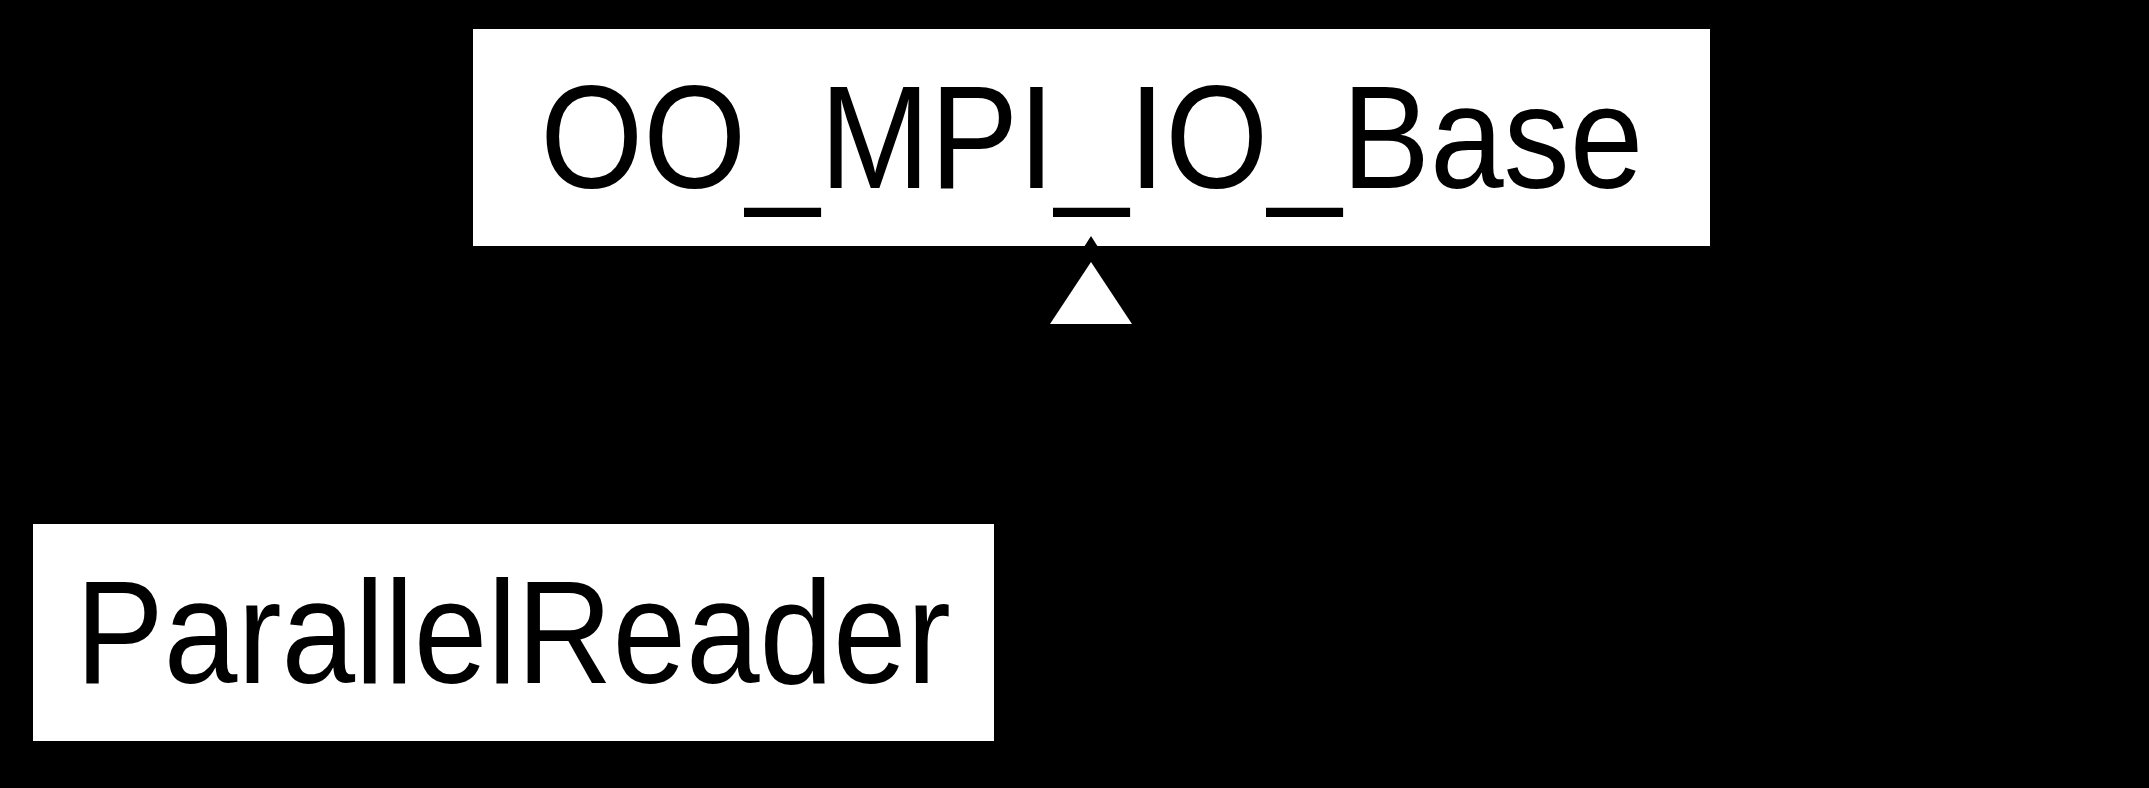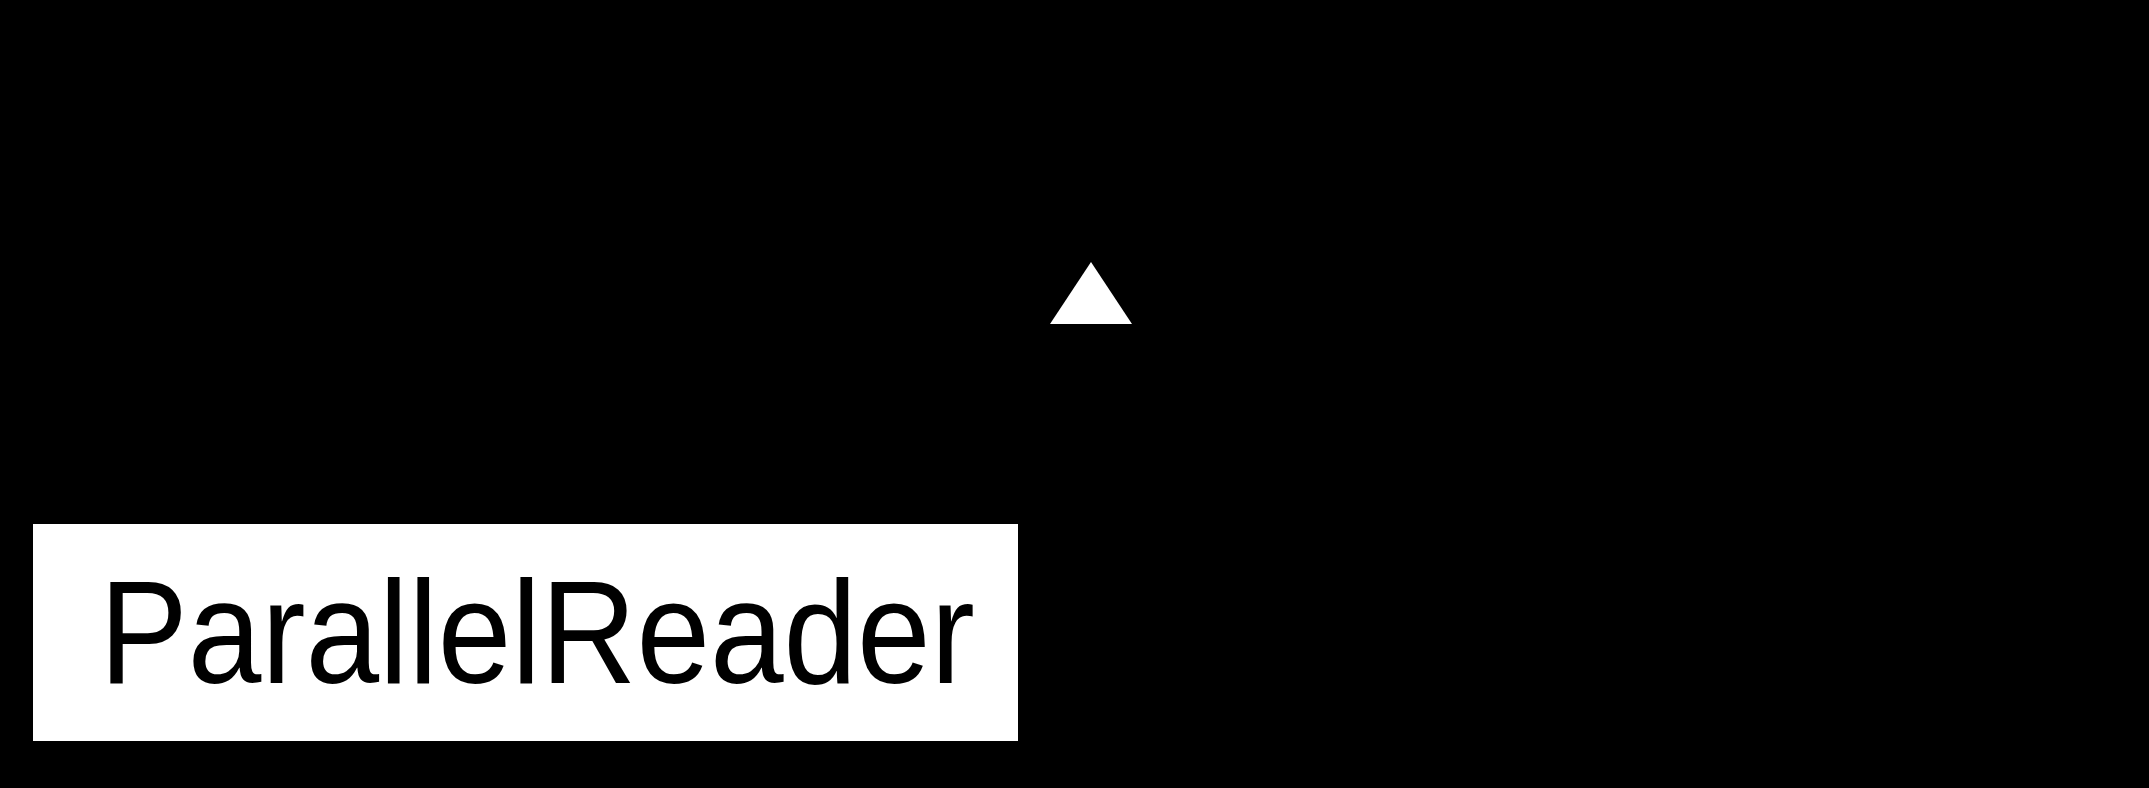--- a/index.html
+++ b/index.html
@@ -24,21 +24,21 @@
   }
   .node .label {
     color: var(--text, #000000);
     font-size: 147px;
     line-height: 1;
     white-space: nowrap;
     transform: scaleX(0.9);
     transform-origin: center center;
   }
   #node-base   { left: 473px;  top: 29px;  width: 1237px; height: 217px; }
-  #node-reader { left: 33px;   top: 524px; width: 961px;  height: 217px; padding-left: 24px; }
+  #node-reader { left: 33px;   top: 524px; width: 961px;  height: 217px; }
   #node-writer { left: 1182px; top: 523px; width: 959px;  height: 218px; }
 
   
   .arrowhead {
     position: absolute;
     left: 1050px;
     top: 262px;
     width: 0;
     height: 0;
     border-left: 41px solid transparent;
@@ -55,20 +55,23 @@
     border-left: 7px solid transparent;
     border-right: 7px solid transparent;
     border-bottom: 11px solid var(--bg, #000000);
   }
 </style>
 </head>
 <body>
 
 <div id="canvas" style="--bg: #000000; --node-fill: #ffffff; --text: #000000; --arrow-fill: #ffffff;">
 
+  <div class="node" id="node-base">
+    <span class="label">OO_MPI_IO_Base</span>
+  </div>
 
   <div class="apex-notch"></div>
 
   <div class="arrowhead"></div>
 
   <div class="node" id="node-reader">
     <span class="label">ParallelReader</span>
   </div>
 
 

